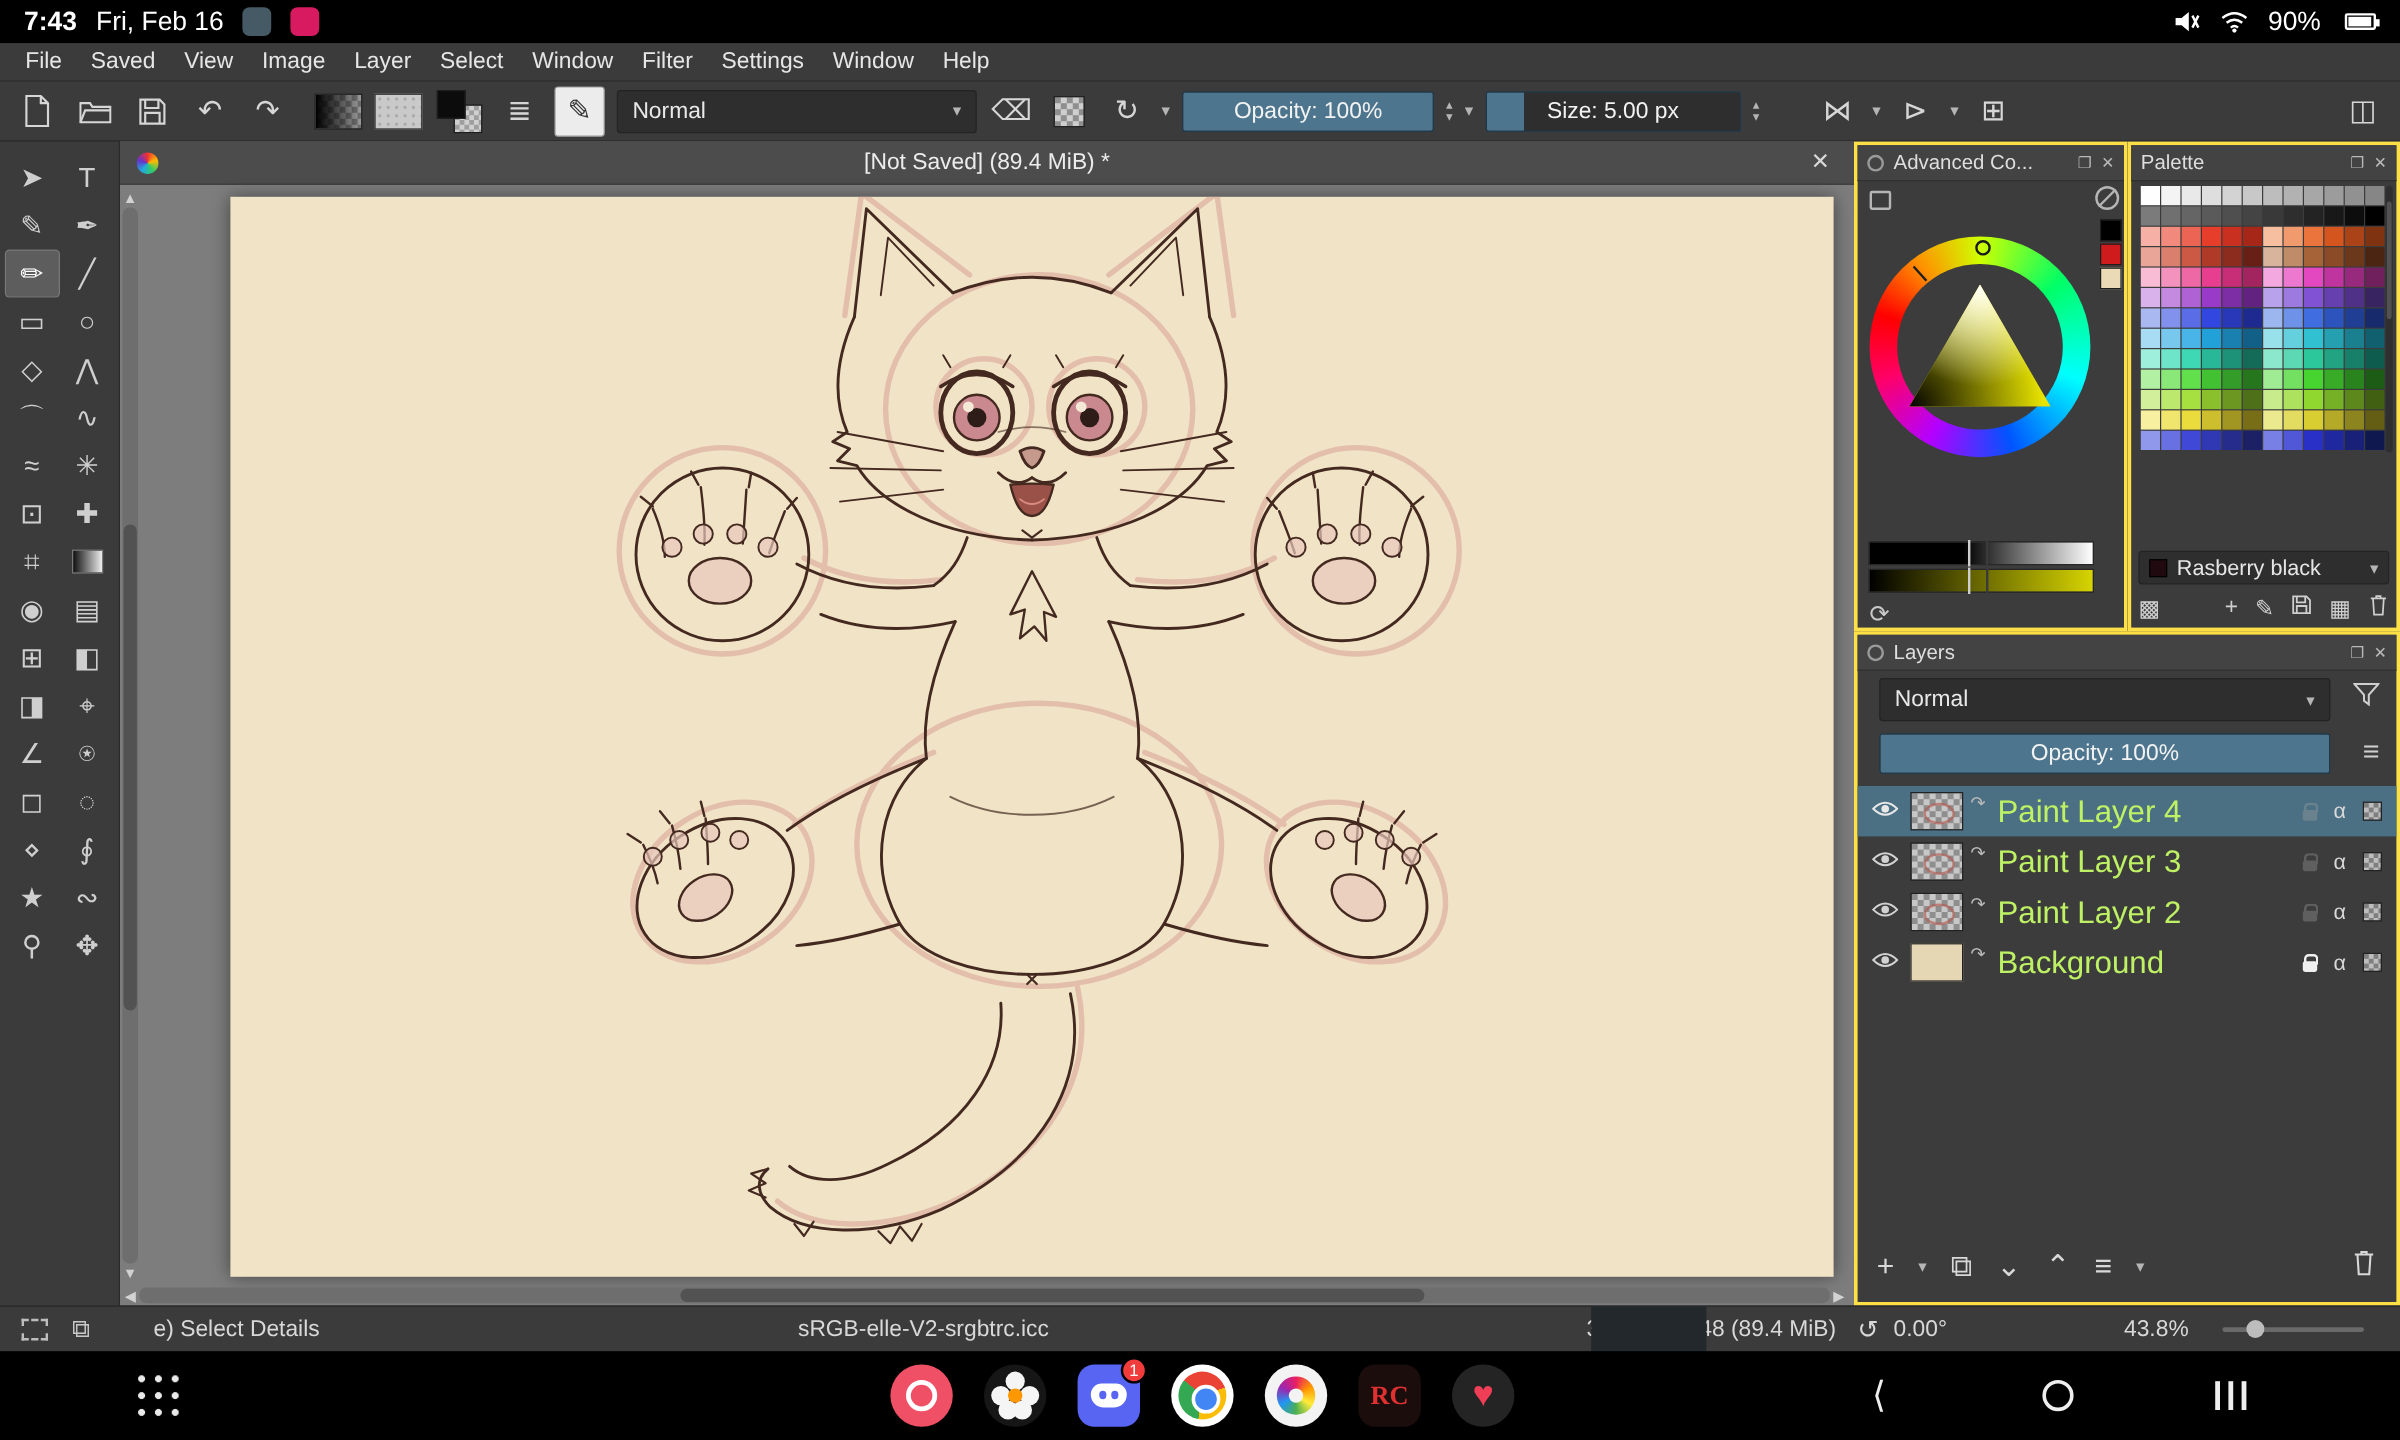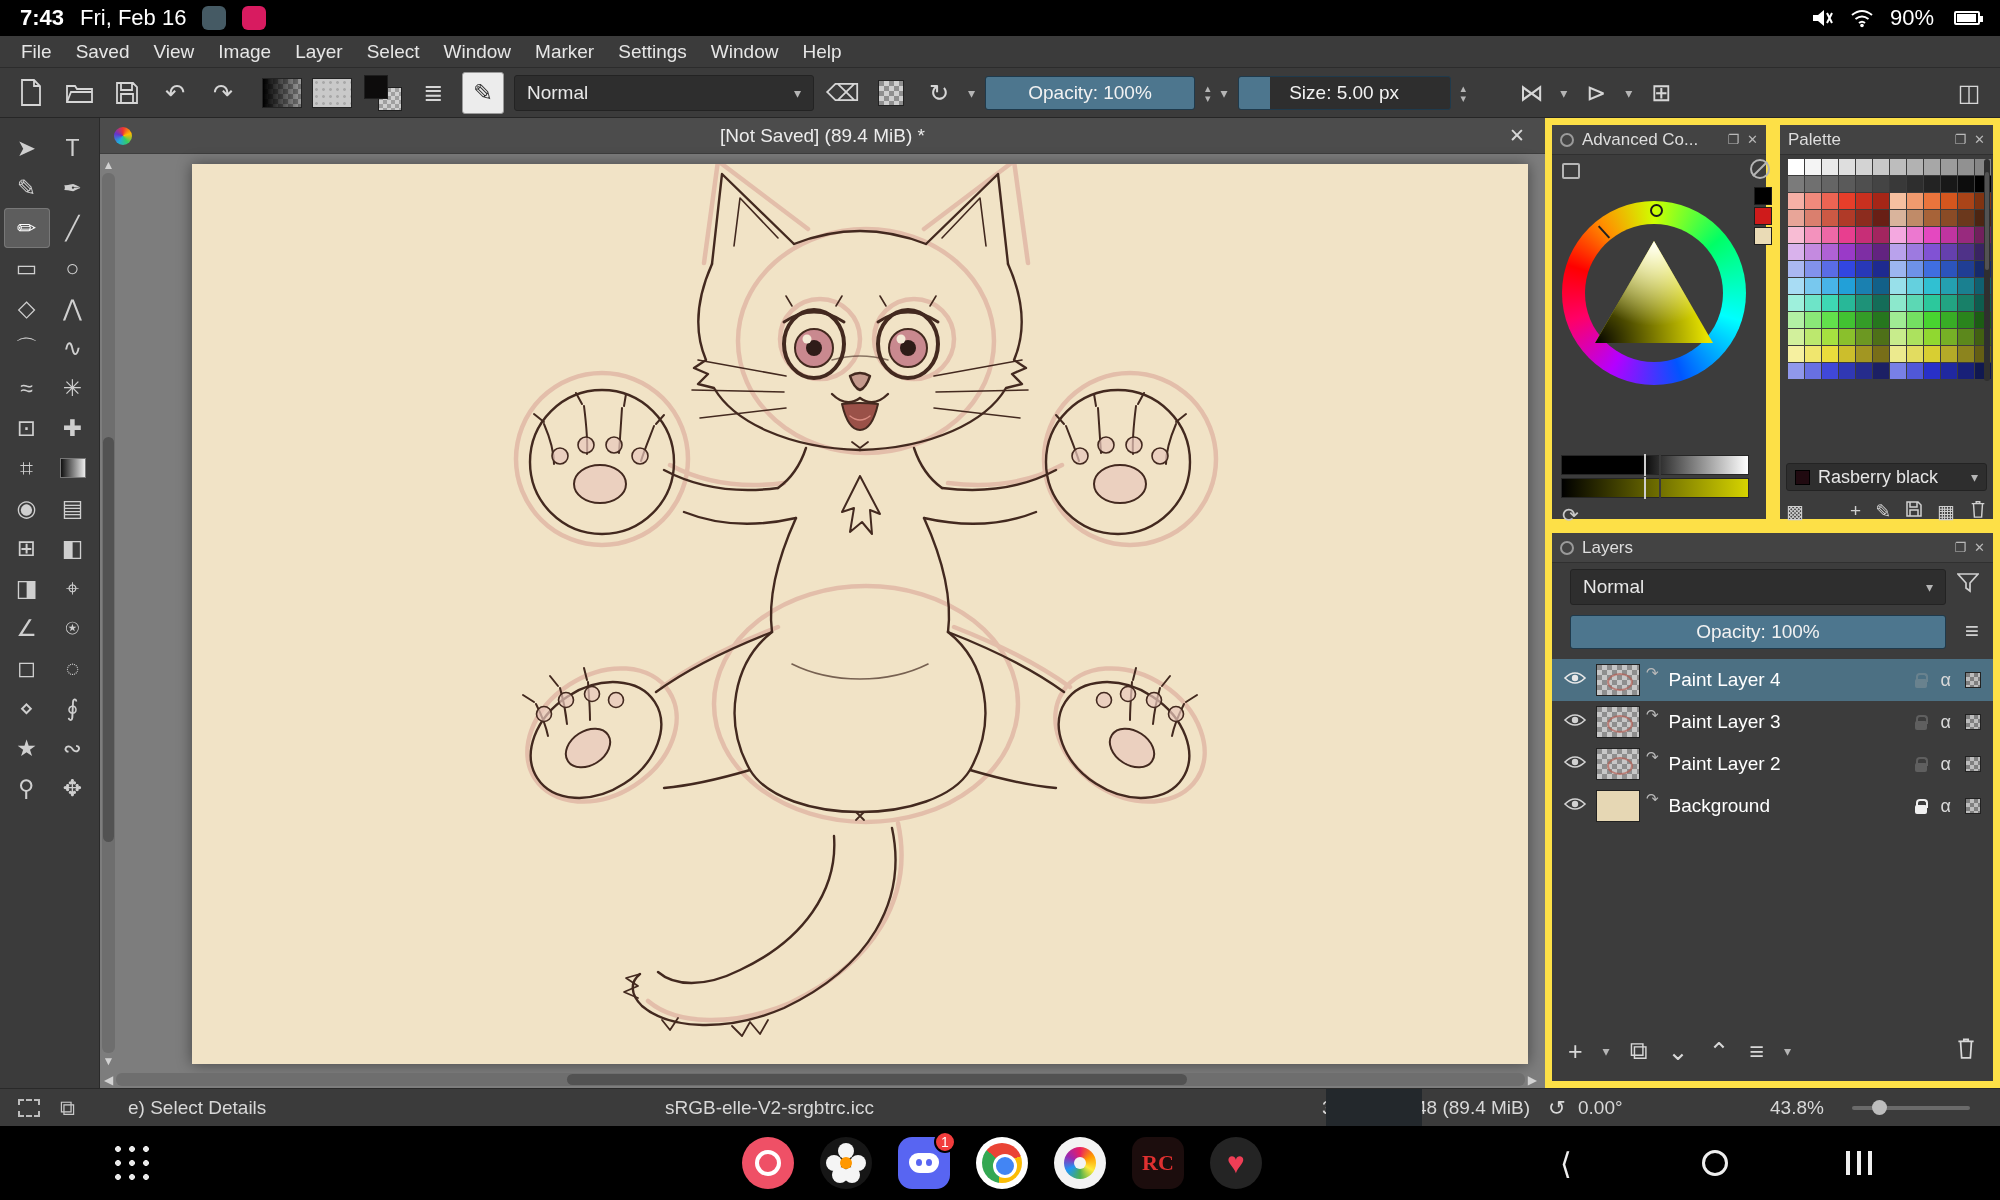--- a/index.html
+++ b/index.html
@@ -55,21 +55,21 @@
   #doc-close{margin-left:auto;z-index:1;font-size:19px;color:#d8d8d8;width:28px;text-align:center}
   #canvas{position:absolute;left:92px;top:46px;width:1336px;height:900px;background:#f1e3c6;box-shadow:0 0 14px rgba(0,0,0,.45)}
   .hscroll{position:absolute;left:4px;right:8px;bottom:2px;height:13px;display:flex;align-items:center;gap:3px}
   .vscroll{position:absolute;left:2px;top:42px;bottom:22px;width:13px;display:flex;flex-direction:column;align-items:center;gap:3px}
   .strack{background:#6e6e6e;border-radius:6px;position:relative;flex:1;align-self:stretch}
   .sthumb-h{position:absolute;left:32%;width:44%;top:1px;bottom:1px;background:#525252;border-radius:6px}
   .sthumb-v{position:absolute;top:30%;height:46%;left:1px;right:1px;background:#525252;border-radius:6px}
   .sarrow{font-size:12px;color:#d2d2d2;line-height:10px}
 
   
-  .panel{background:#3c3c3c;border:7px solid #fde047}
+  .panel{background:#3c3c3c;border:3px solid #fde047}
   .panel-header{height:30px;display:flex;align-items:center;padding:0 8px;gap:8px;font-size:17px;color:#dedede;background:#434343;border-bottom:1px solid #303030}
   .panel-hicon{font-size:13px;color:#b9b9b9}
   .docker-dot{width:14px;height:14px;border-radius:50%;border:2px solid #9a9a9a}
 
   #advanced-color-panel{left:1545px;top:118px;width:228px;height:408px}
   .cfg-icon{position:absolute;left:10px;top:38px;width:18px;height:16px;border:2px solid #b5b5b5;border-radius:2px}
   .nocolor{position:absolute;left:198px;top:34px;width:20px;height:20px;border:2px solid #b5b5b5;border-radius:50%}
   .nocolor::after{content:"";position:absolute;left:-2px;top:7px;width:20px;height:2px;background:#b5b5b5;transform:rotate(-45deg)}
   .recent-col{position:absolute;left:202px;top:62px;display:flex;flex-direction:column;gap:2px}
   .recent-swatch{width:18px;height:18px;border:1px solid #1d1d1d}
@@ -101,21 +101,21 @@
   .layers-opacity{position:absolute;left:18px;top:82px;width:376px}
   .layers-opacity .slider-fill{width:100%}
   .hamburger{position:absolute;right:14px;top:84px;font-size:24px;color:#cfcfcf}
   .layer-rows{position:absolute;left:0;right:0;top:126px}
   .layer-row{height:42px;display:flex;align-items:center;padding:0 12px;gap:10px;position:relative}
   .layer-row.selected{background:#4c7083}
   .layer-thumb{width:44px;height:32px;border:1px solid #222;background:conic-gradient(#c7c7c7 25%,#8e8e8e 0 50%,#c7c7c7 0 75%,#8e8e8e 0);background-size:10px 10px;position:relative}
   .layer-thumb.paint::after{content:"";position:absolute;left:10px;top:8px;width:22px;height:14px;border-radius:50%;border:2px solid rgba(180,90,80,.65)}
   .layer-thumb.solid{background:#e6d7b4}
   .layer-badge{font-size:15px;color:#b9b9b9;margin-left:-4px;margin-top:-14px}
-  .layer-name{font-size:19px;color:#ffffff}
+  .layer-name{font-size:26px;color:#bef264}
   .row-right{position:absolute;right:12px;display:flex;align-items:center;gap:14px}
   .lock{width:12px;height:9px;background:#a8a8a8;border-radius:2px;position:relative;margin-top:6px}
   .lock::before{content:"";position:absolute;left:1px;top:-6px;width:8px;height:7px;border:2px solid #a8a8a8;border-bottom:none;border-radius:4px 4px 0 0}
   .lock.dim{opacity:.32}
   .lock.on{background:#f0f0f0}
   .lock.on::before{border-color:#f0f0f0}
   .alpha-glyph{font-size:18px;color:#d8d8d8}
   .checker-mini{width:16px;height:16px;background:conic-gradient(#bdbdbd 25%,#7f7f7f 0 50%,#bdbdbd 0 75%,#7f7f7f 0);background-size:8px 8px;border:1px solid #222}
   .layers-toolbar{position:absolute;left:0;right:0;bottom:8px;height:44px;display:flex;align-items:center;padding:0 16px;gap:20px;font-size:25px;color:#d8d8d8}
   .layers-toolbar .grow{flex:1}
@@ -182,21 +182,21 @@
 </header>
 
 <nav id="menubar" class="abs">
     <span class="menu-item">File</span>
     <span class="menu-item">Saved</span>
     <span class="menu-item">View</span>
     <span class="menu-item">Image</span>
     <span class="menu-item">Layer</span>
     <span class="menu-item">Select</span>
     <span class="menu-item">Window</span>
-    <span class="menu-item">Marker</span>
+    <span class="menu-item">Filter</span>
     <span class="menu-item">Settings</span>
     <span class="menu-item">Window</span>
     <span class="menu-item">Help</span>
   </nav>
 
 <div id="toolbar" class="abs">
   <span class="tbtn">
       <svg width="22" height="27" viewBox="0 0 22 27">
         <path d="M2 1 H14 L20 7 V26 H2 Z M14 1 V7 H20" fill="none" stroke="#d6d6d6" stroke-width="1.8"></path>
       </svg>

